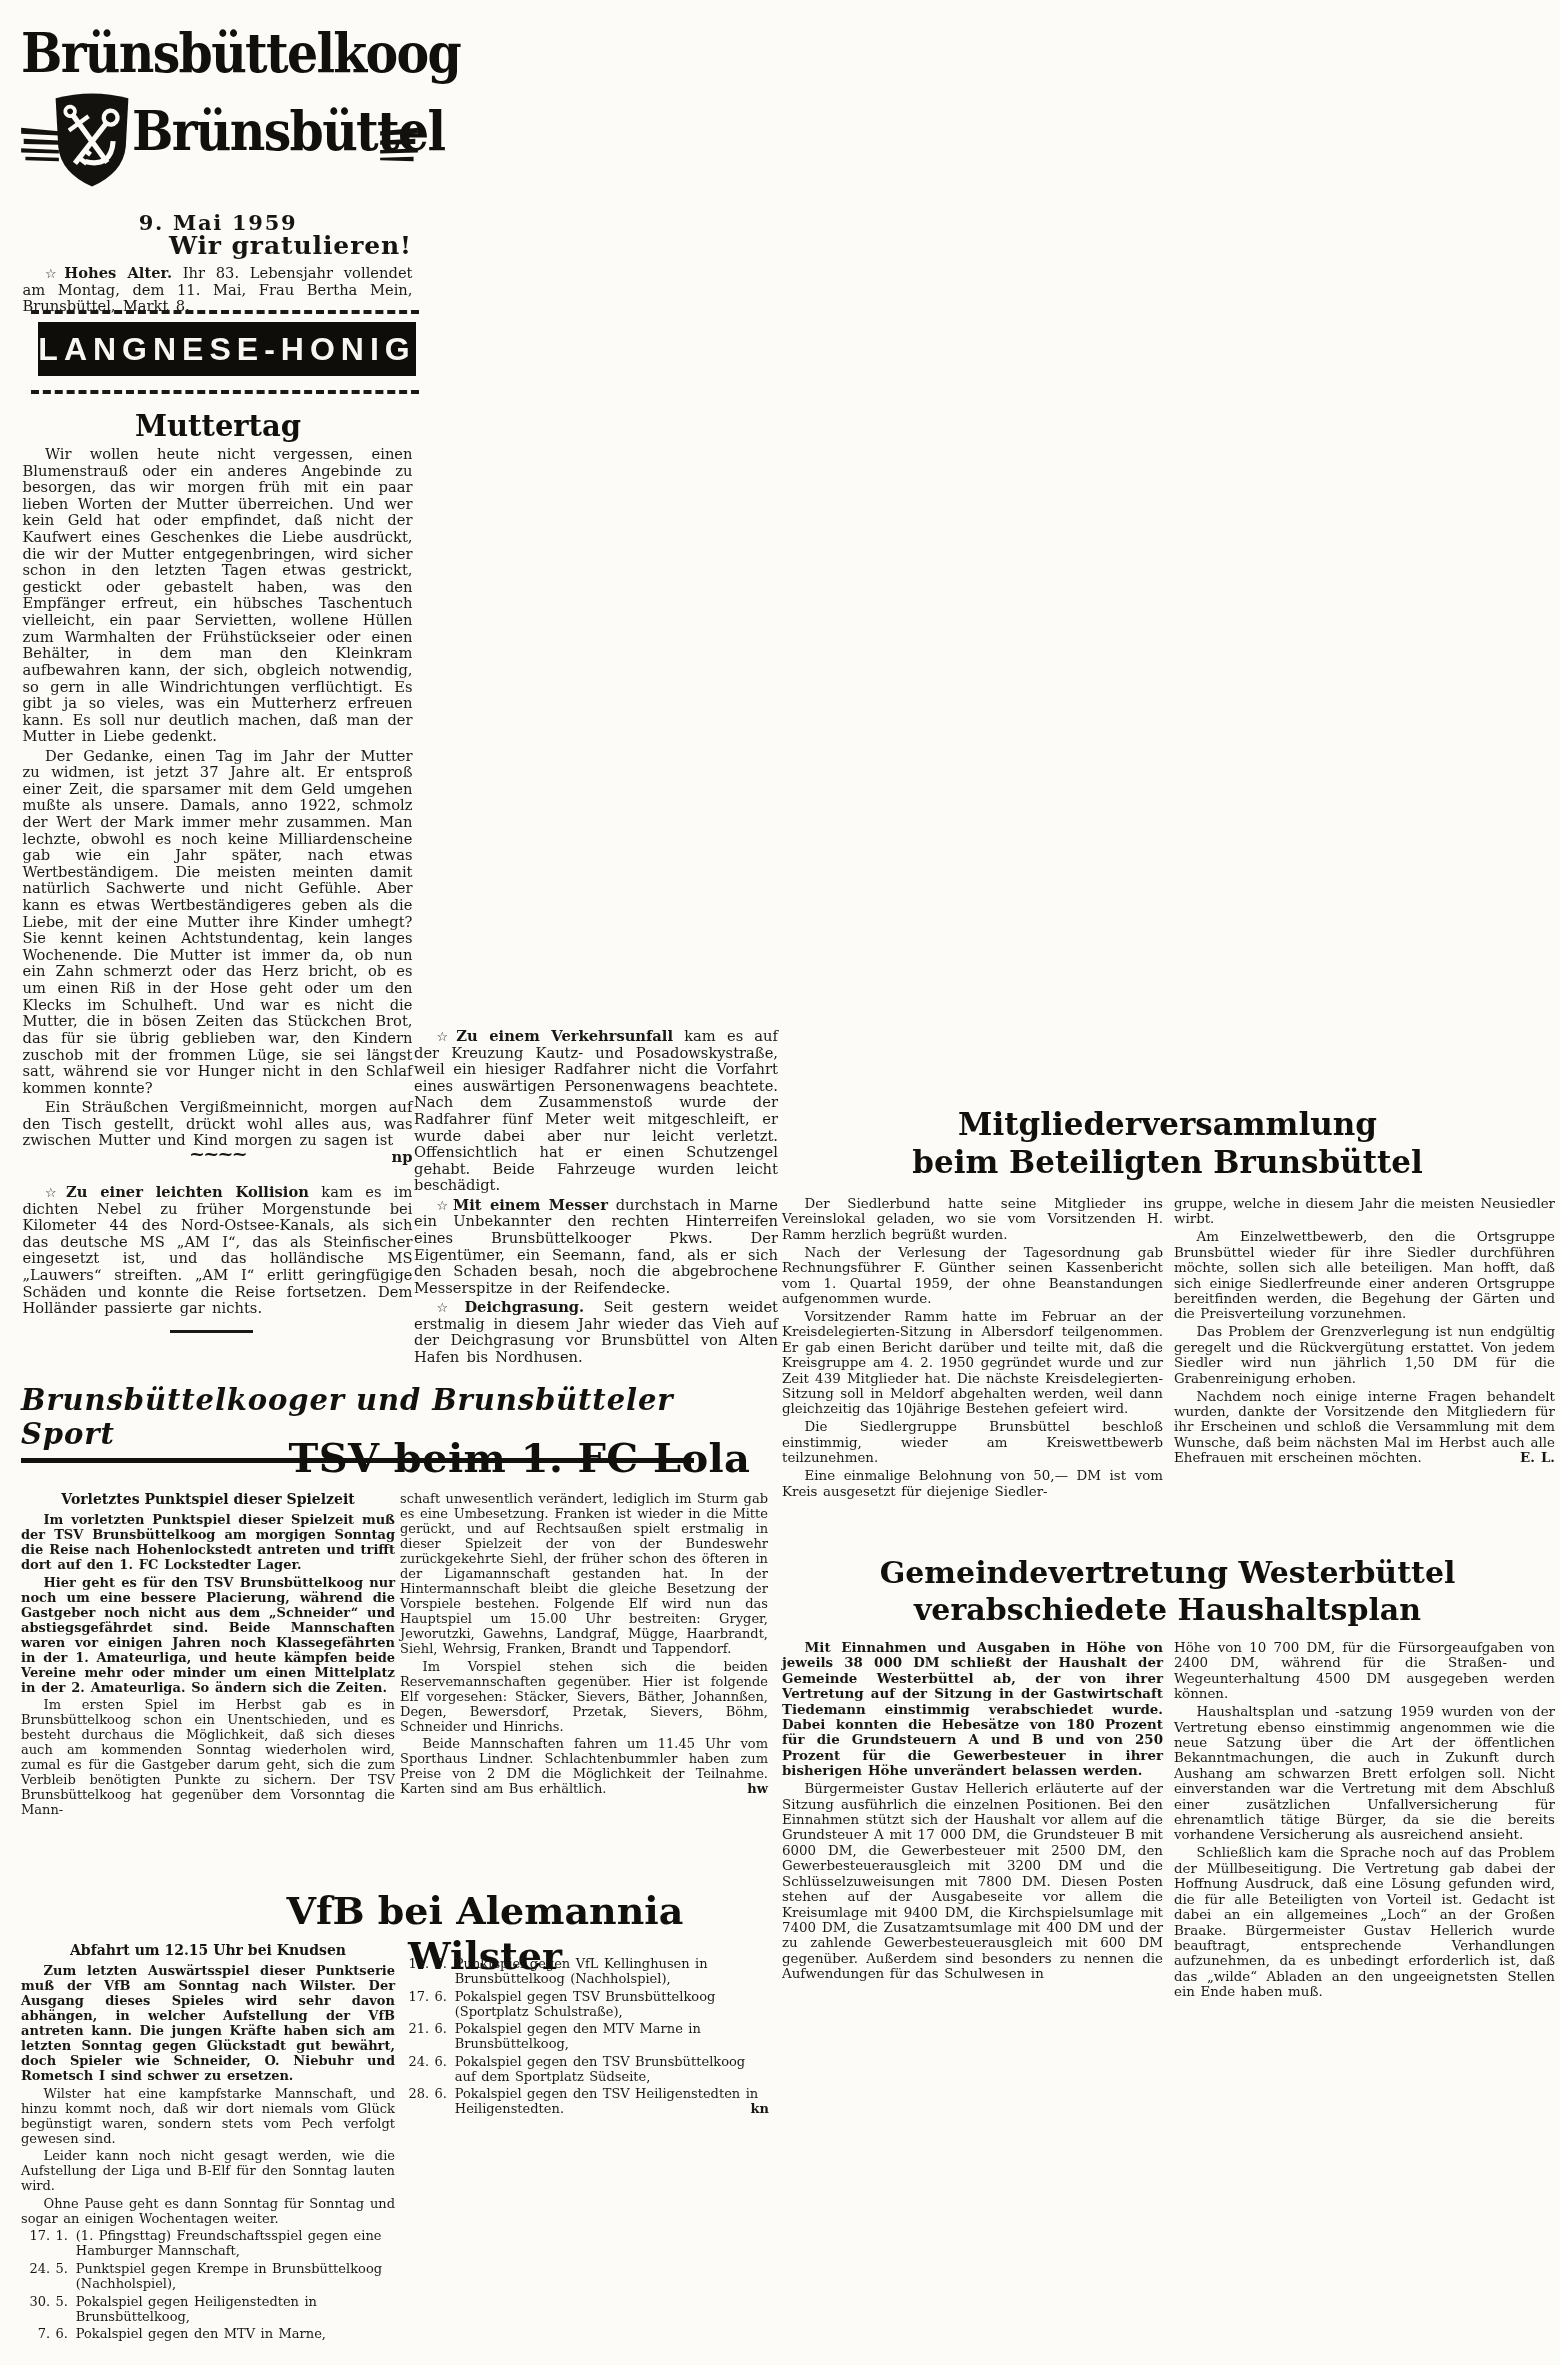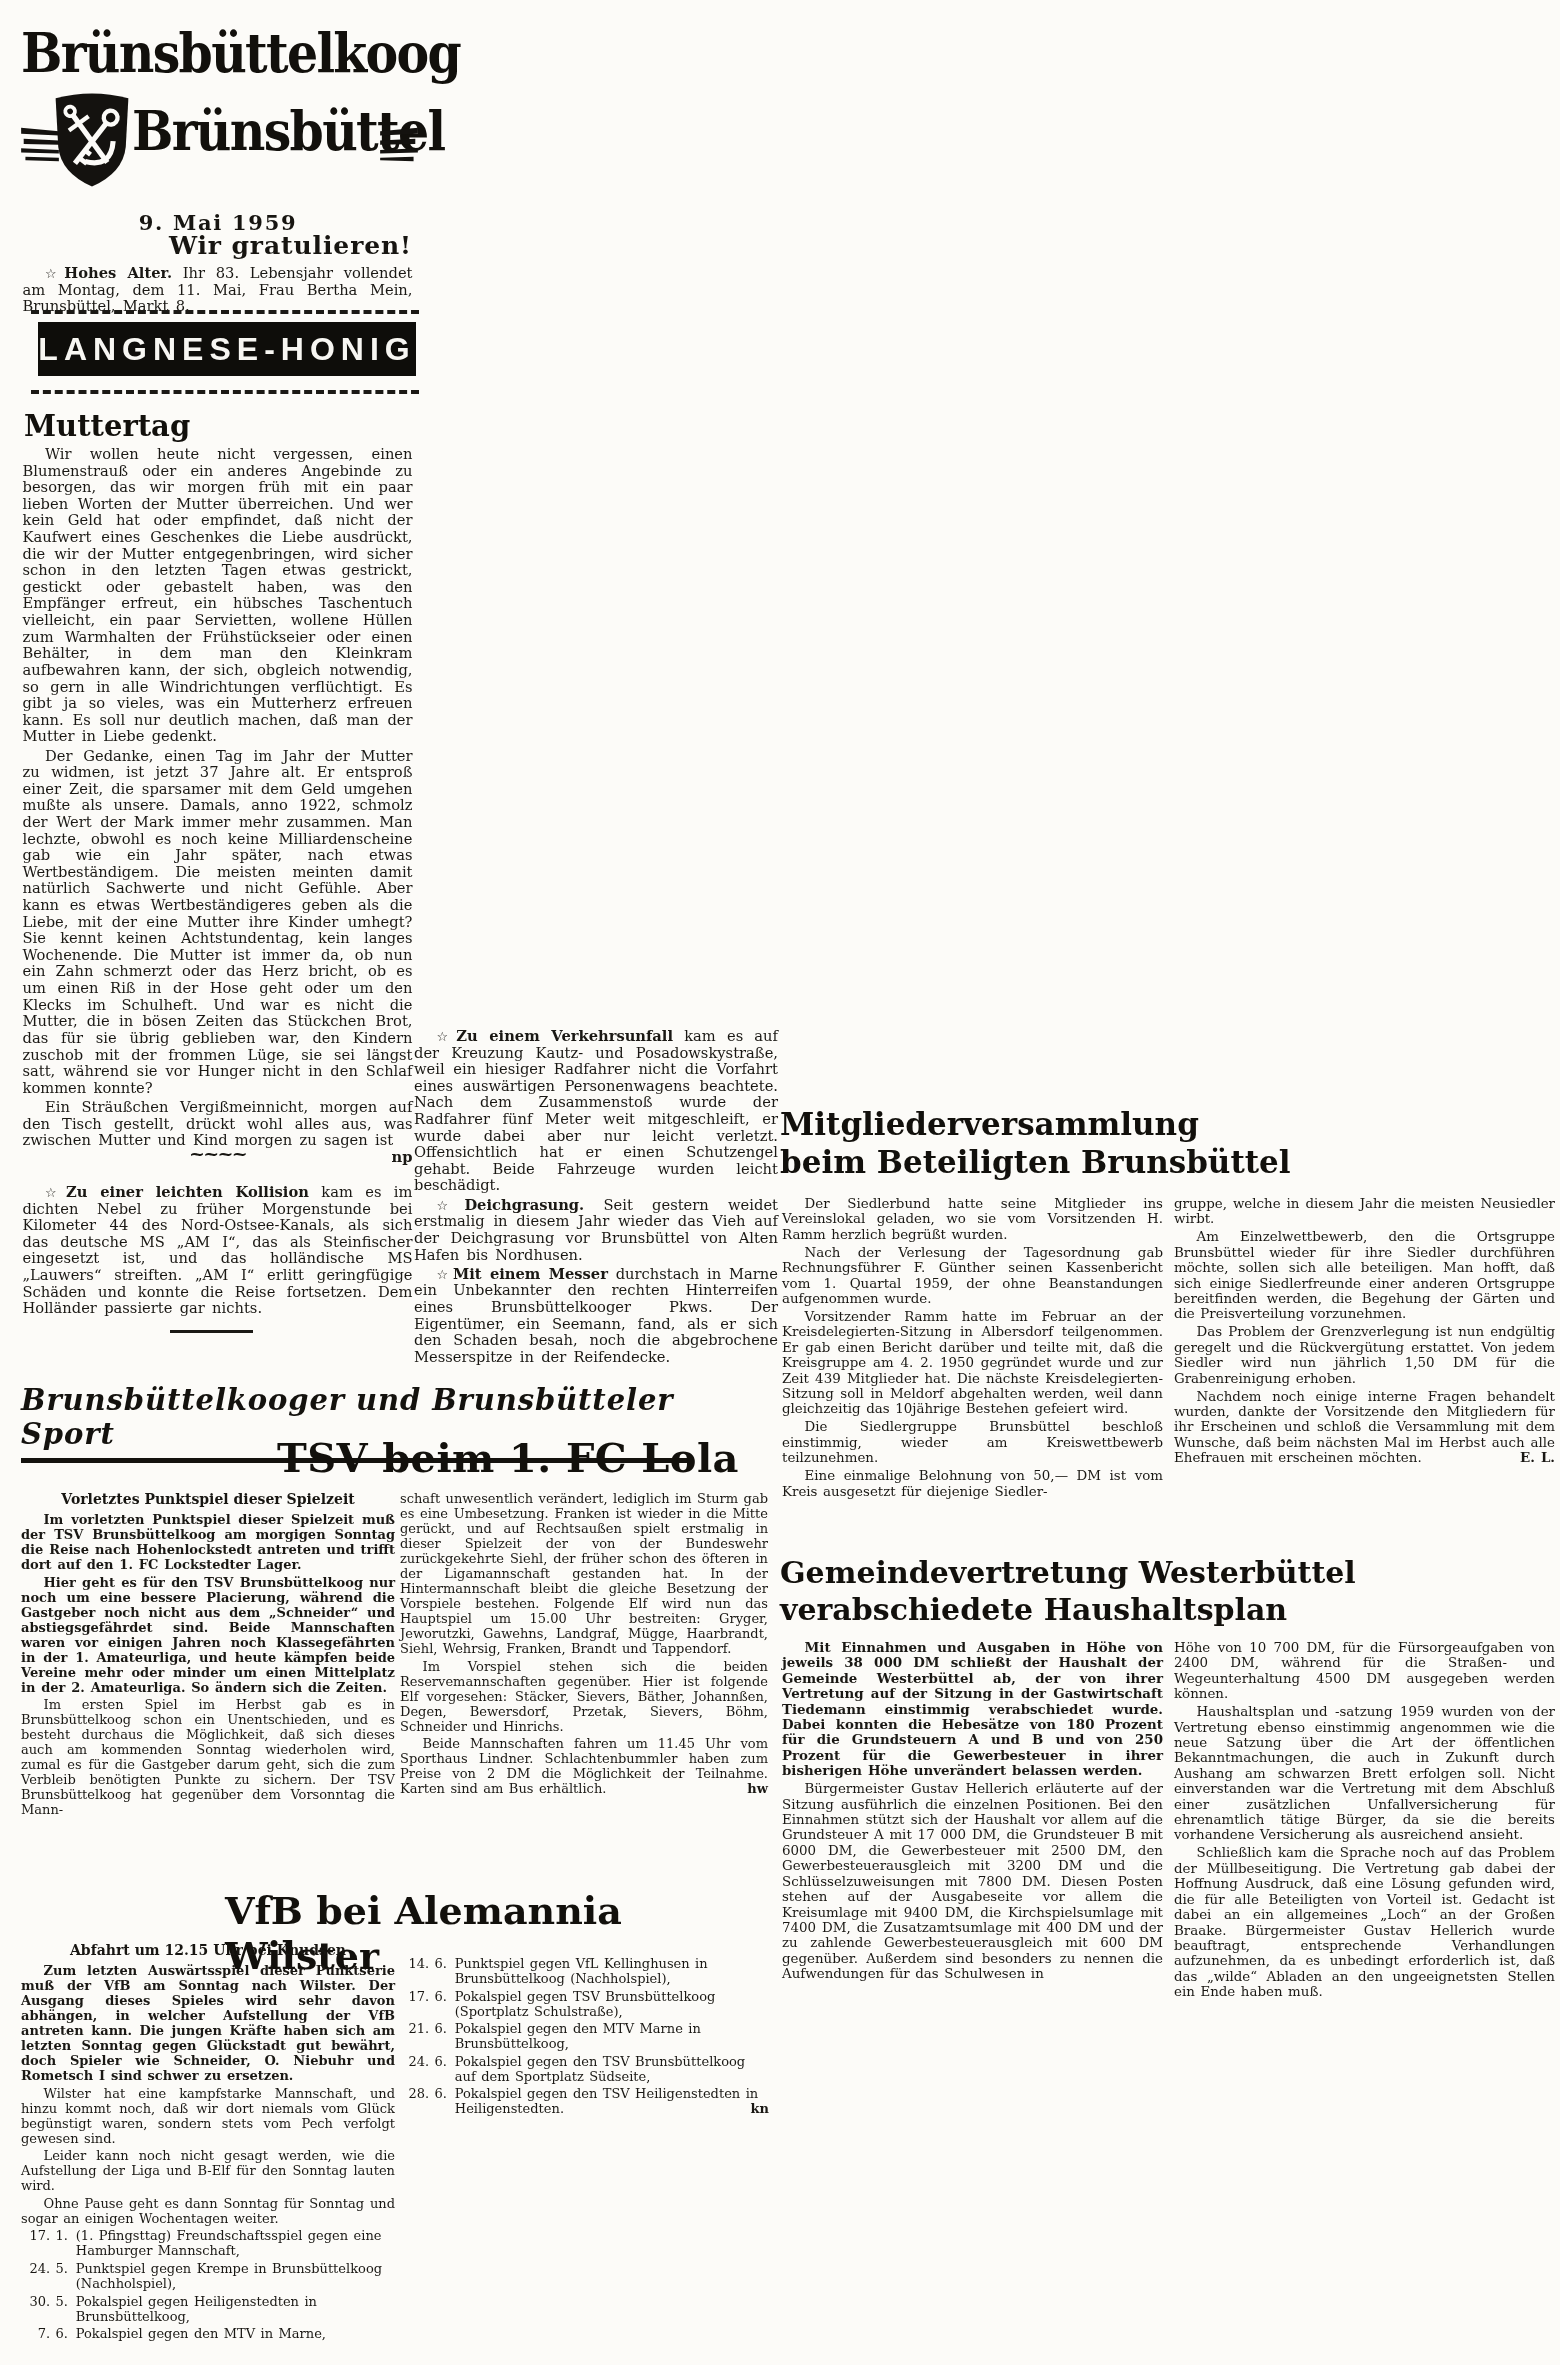--- a/index.html
+++ b/index.html
@@ -13,21 +13,21 @@
   .mast2{font-size:49px;}
   .date-line{font-size:21px;font-weight:bold;text-align:center;letter-spacing:1.7px;}
   .congrats-title{font-size:25px;font-weight:bold;text-align:right;letter-spacing:0.9px;}
   
   .rule-dashed{height:0;border-top:4.3px dashed #1b1915;}
   .rule-solid{height:0;border-top:3.5px solid #1b1915;}
   
   .banner{background:#0e0d0a;color:#f7f6f2;text-align:center;font-family:"Liberation Sans",sans-serif;
           font-weight:bold;font-size:32px;letter-spacing:6px;line-height:54px;height:54px;}
   
-  .hl{font-weight:bold;text-align:left;color:#12100c;font-family:"DejaVu Serif",serif;}
+  .hl{font-weight:bold;text-align:center;color:#12100c;font-family:"DejaVu Serif",serif;}
   .hl-mutter{font-size:29px;}
   .hl-tsv{font-size:40px;letter-spacing:0.4px;}
   .hl-vfb{font-size:38px;}
   .hl-right{font-size:31px;}
   .subhead{font-size:14px;font-weight:bold;text-align:center;}
   .script-title{font-style:italic;font-weight:bold;font-size:29px;letter-spacing:0.9px;
                 border-bottom:5.2px solid #14120e;padding-bottom:7px;color:#14120e;}
   
   .col{text-align:justify;color:#1a1814;}
   .b17{font-size:14.7px;line-height:1.13;word-spacing:2.6px;}
@@ -112,22 +112,22 @@
   </div>
   <div class="abs divider" style="left:22.5px;top:1142px;width:390px;">~~~~</div>
 
   <div class="abs col b17" style="left:22.5px;top:1184px;width:390px;">
     <p><span class="marker">☆</span><span class="lead-b">Zu einer leichten Kollision</span> <span>kam es im dichten Nebel zu früher Morgenstunde bei Kilometer 44 des Nord-Ostsee-Kanals, als sich das deutsche MS „AM I“, das als Steinfischer eingesetzt ist, und das holländische MS „Lauwers“ streiften. „AM I“ erlitt geringfügige Schäden und konnte die Reise fortsetzen. Dem Holländer passierte gar nichts.</span></p>
   </div>
   <div class="abs rule-solid" style="left:170px;top:1330px;width:83px;"></div>
 
   <div class="abs col b17" style="left:414px;top:1028px;width:364px;">
     <p><span class="marker">☆</span><span class="lead-b">Zu einem Verkehrsunfall</span> <span>kam es auf der Kreuzung Kautz- und Posadowskystraße, weil ein hiesiger Radfahrer nicht die Vorfahrt eines auswärtigen Personenwagens beachtete. Nach dem Zusammenstoß wurde der Radfahrer fünf Meter weit mitgeschleift, er wurde dabei aber nur leicht verletzt. Offensichtlich hat er einen Schutzengel gehabt. Beide Fahrzeuge wurden leicht beschädigt.</span></p>
+    <p><span class="marker">☆</span><span class="lead-b">Mit einem Messer</span> <span>durchstach in Marne ein Unbekannter den rechten Hinterreifen eines Brunsbüttelkooger Pkws. Der Eigentümer, ein Seemann, fand, als er sich den Schaden besah, noch die abgebrochene Messerspitze in der Reifendecke.</span></p>
     <p><span class="marker">☆</span><span class="lead-b">Deichgrasung.</span> <span>Seit gestern weidet erstmalig in diesem Jahr wieder das Vieh auf der Deichgrasung vor Brunsbüttel von Alten Hafen bis Nordhusen.</span></p>
-    <p><span class="marker">☆</span><span class="lead-b">Mit einem Messer</span> <span>durchstach in Marne ein Unbekannter den rechten Hinterreifen eines Brunsbüttelkooger Pkws. Der Eigentümer, ein Seemann, fand, als er sich den Schaden besah, noch die abgebrochene Messerspitze in der Reifendecke.</span></p>
   </div>
 
   <div class="abs script-title" style="left:21px;top:1383px;width:673px;">Brunsbüttelkooger und Brunsbütteler Sport</div>
 
   <div class="abs hl hl-tsv" style="left:277px;top:1434px;width:485px;">TSV beim 1. FC Lola</div>
   <div class="abs subhead" style="left:21px;top:1491px;width:374px;">Vorletztes Punktspiel dieser Spielzeit</div>
 
   <div class="abs col b15" style="left:21px;top:1512px;width:374px;">
     <p class="bold-p">Im vorletzten Punktspiel dieser Spielzeit muß der TSV Brunsbüttelkoog am morgigen Sonntag die Reise nach Hohenlockstedt antreten und trifft dort auf den 1. FC Lockstedter Lager.</p>
     <p class="bold-p">Hier geht es für den TSV Brunsbüttelkoog nur noch um eine bessere Placierung, während die Gastgeber noch nicht aus dem „Schneider“ und abstiegsgefährdet sind. Beide Mannschaften waren vor einigen Jahren noch Klassegefährten in der 1. Amateurliga, und heute kämpfen beide Vereine mehr oder minder um einen Mittelplatz in der 2. Amateurliga. So ändern sich die Zeiten.</p>

